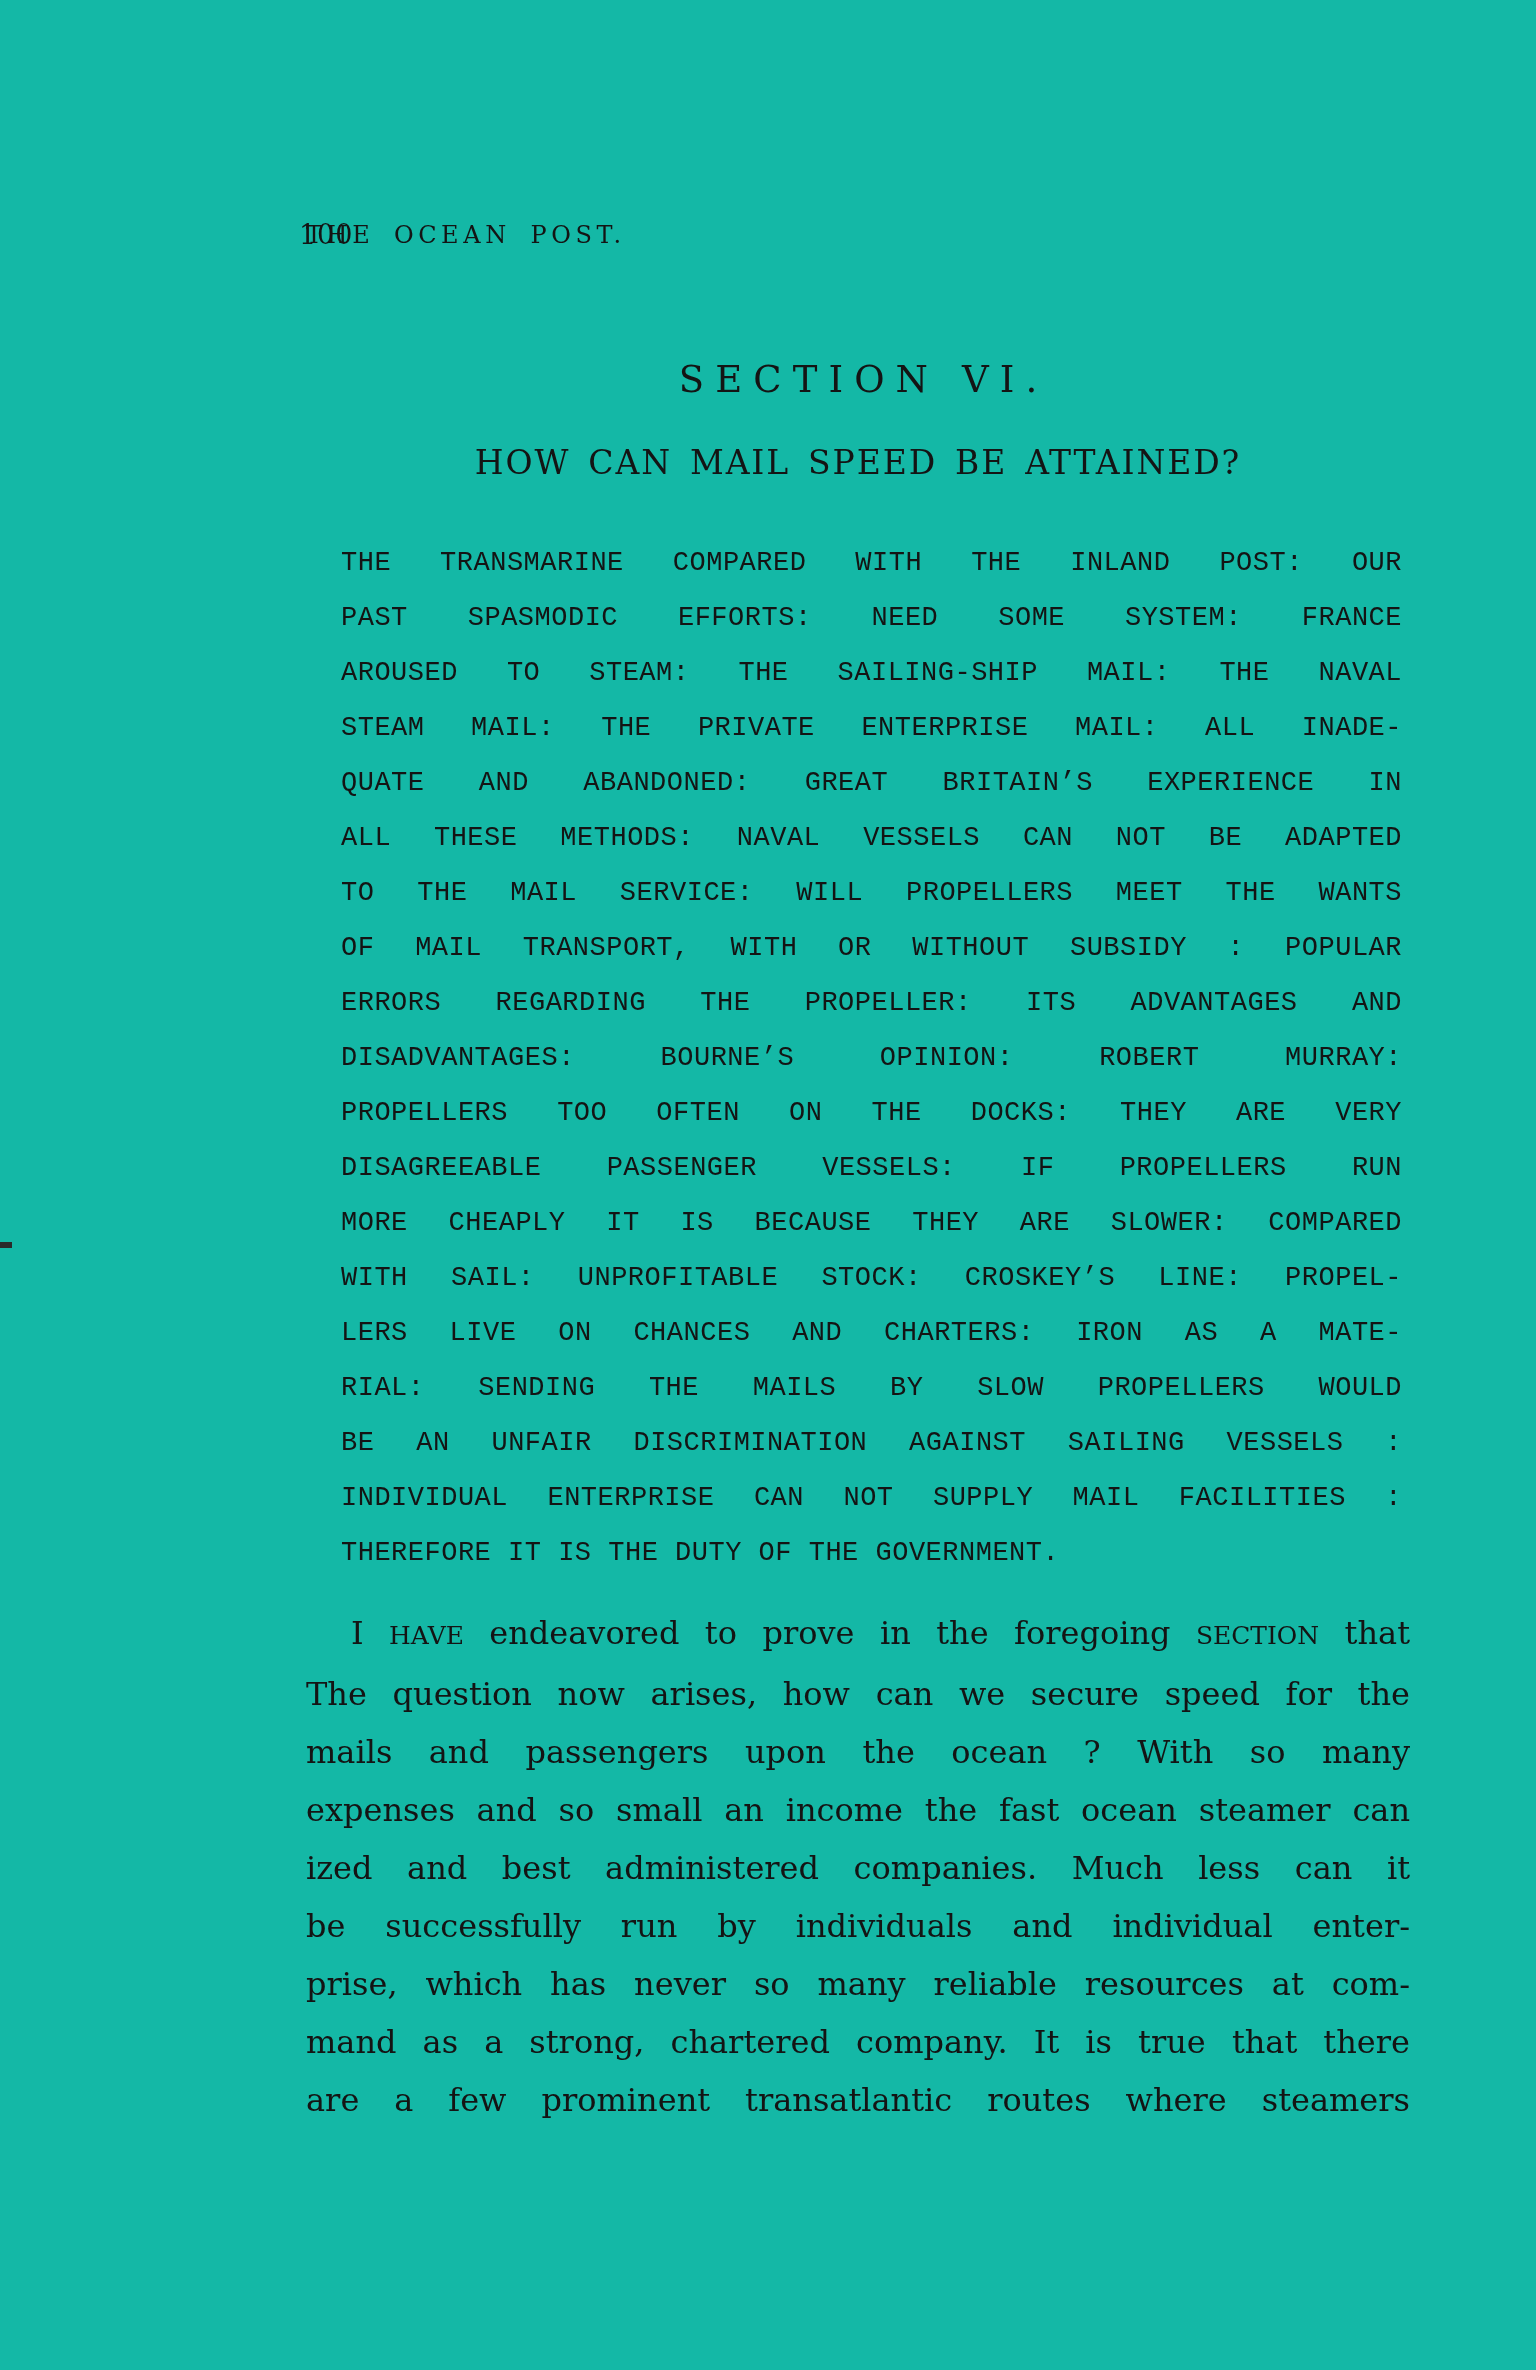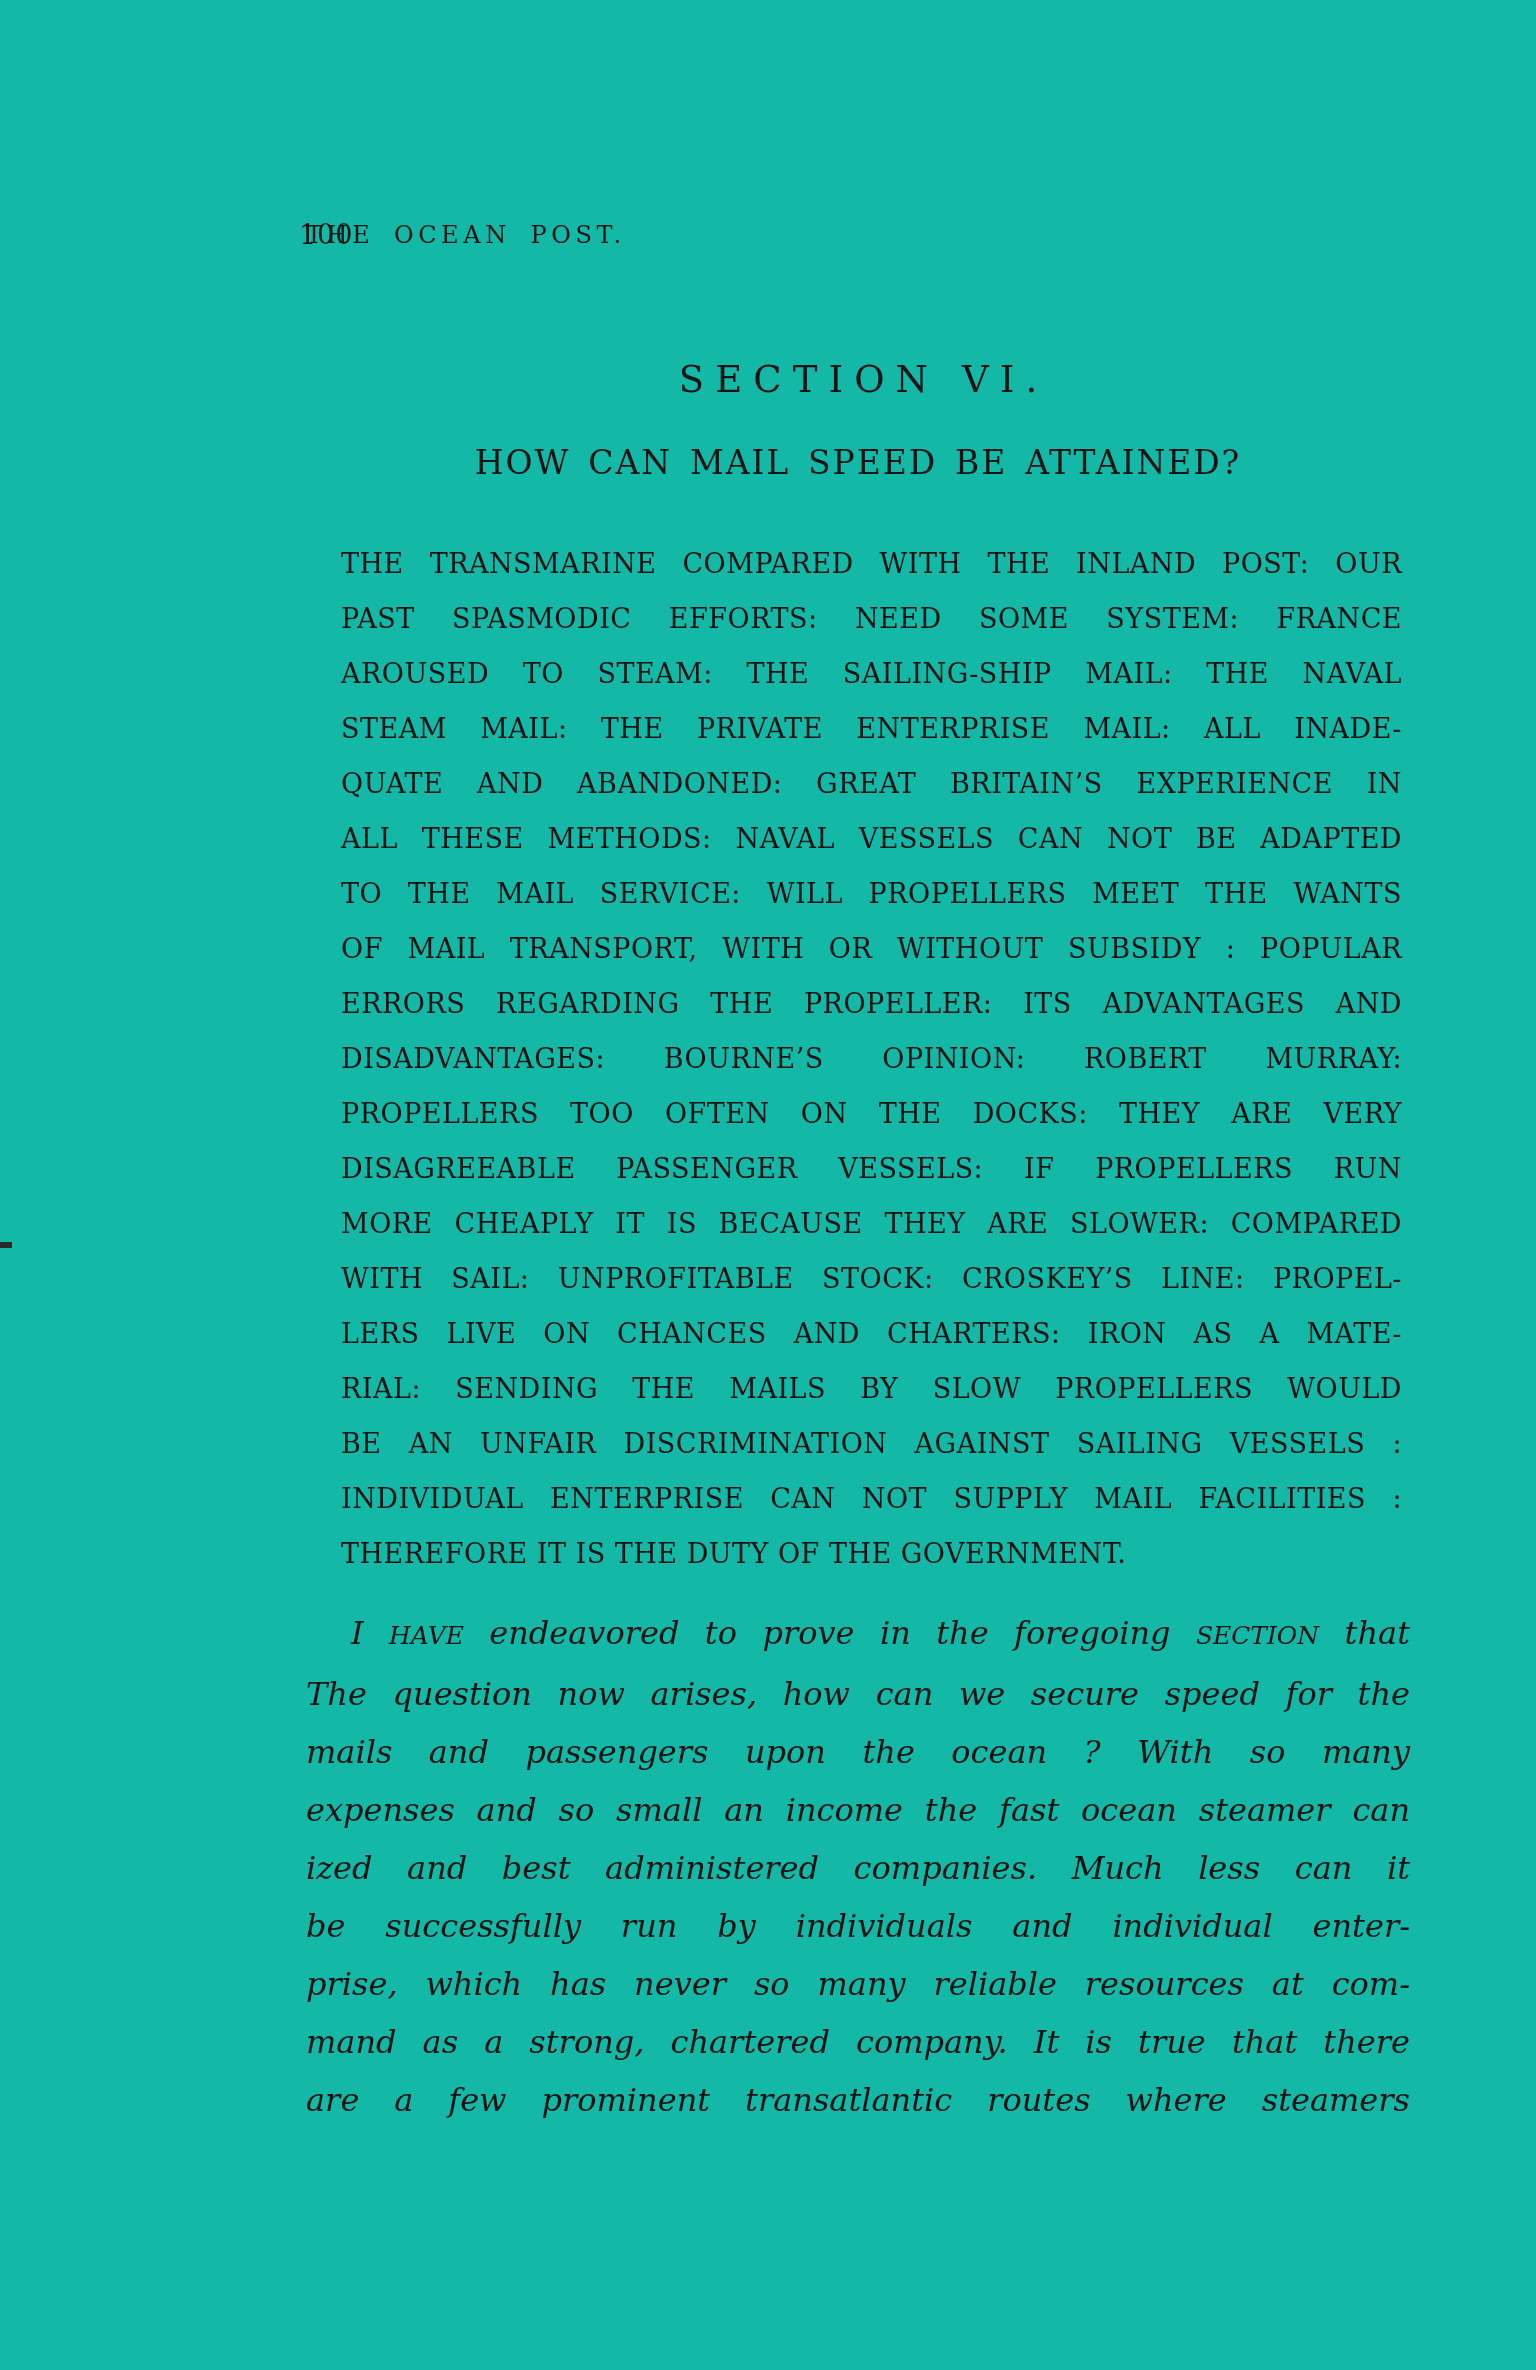--- a/index.html
+++ b/index.html
@@ -59,37 +59,37 @@
     top: 536px;
     width: 1061px;
     font-size: 27px;
     line-height: 55px;
     letter-spacing: 0.5px;
   }
   .summary .line {
     text-align: justify;
     text-align-last: justify;
     white-space: nowrap;
+    font-family: Liberation Mono, monospace;
   }
   .summary .line:last-child {
     text-align-last: left;
   }
   .bodytext {
     position: absolute;
     left: 306px;
     top: 1604px;
     width: 1104px;
     font-size: 32px;
     line-height: 58px;
   }
   .bodytext .line {
     text-align: justify;
     text-align-last: justify;
     white-space: nowrap;
-    font-style: italic;
   }
   .bodytext .line:first-child {
     text-indent: 45px;
   }
   .sc { font-size: 0.78em; }
   .artifact {
     position: absolute;
     left: 0px;
     top: 1242px;
     width: 12px;

